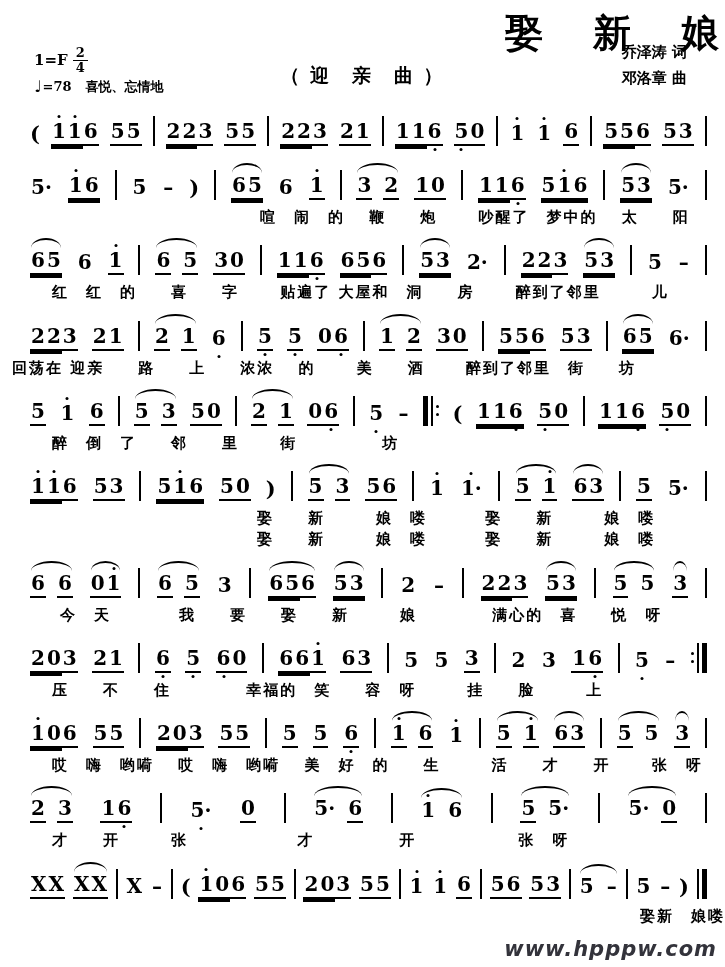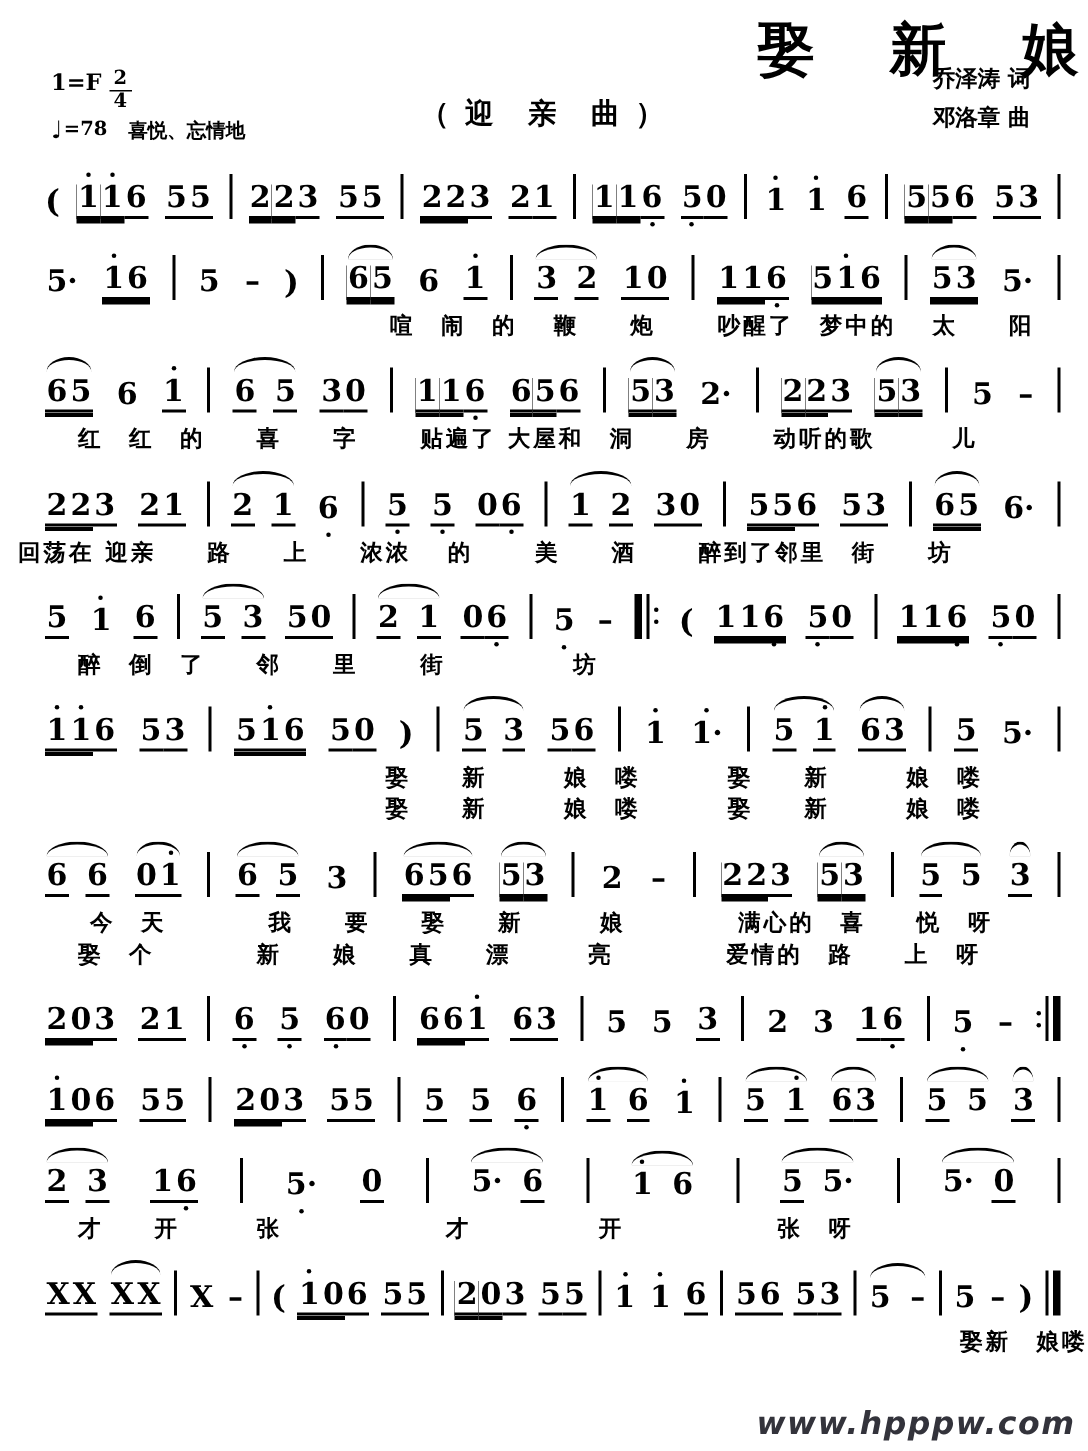--- a/index.html
+++ b/index.html
@@ -14,21 +14,21 @@
     font-size:38px;font-weight:bold;padding-top:8px;letter-spacing:6px;
   }
   .subtitle{
     text-align:center;font-size:19px;font-weight:bold;margin-top:4px;letter-spacing:2px;
   }
   .credits{
     position:absolute;right:38px;top:40px;text-align:left;
     font-size:15px;font-weight:bold;line-height:1.7;
   }
   .meta{position:absolute;left:34px;top:46px;font-family:"DejaVu Serif",serif;font-weight:bold;}
-  .keyrow{display:flex;align-items:flex-start;font-size:15px;}
+  .keyrow{display:flex;align-items:center;font-size:15px;}
   .frac{display:inline-block;text-align:center;margin-left:5px;font-size:13px;line-height:1.05;}
   .frac .num{display:block;border-bottom:1px solid #000;padding:0 3px;}
   .frac .den{display:block;padding:0 3px;}
   .temporow{display:flex;align-items:center;font-size:13px;margin-top:3px;}
   .tempo-note{font-size:16px;margin-right:1px;}
   .expression{margin-left:14px;font-family:"DejaVu Sans",sans-serif;font-weight:bold;font-size:13px;}
   
   #score{position:relative;padding:2px 0 0 0;}
   .line-block{margin-bottom:4px;}
   .music-row{
@@ -165,21 +165,21 @@
         <span class="grp"><span class="arc"></span><span class="note u2">5</span><span class="note u2">3</span></span>
         <span class="grp"><span class="note">2·</span></span>
         <span class="bar"></span>
         <span class="grp"><span class="note u2">2</span><span class="note u2">2</span><span class="note u1">3</span></span>
         <span class="grp"><span class="arc"></span><span class="note u2">5</span><span class="note u2">3</span></span>
         <span class="bar"></span>
         <span class="grp"><span class="note">5</span></span>
         <span class="grp"><span class="note">–</span></span>
         <span class="bar"></span>
       </div>
-      <div class="lyr" style="padding-left: 40px;">红　红　的　　喜　　字　　 贴遍了 大屋和　洞　　房　　 动听的歌　　　儿</div>
+      <div class="lyr" style="padding-left: 40px;">红　红　的　　喜　　字　　 贴遍了 大屋和　洞　　房　　 醉到了邻里　　　儿</div>
     </div>
     <div class="line-block">
       <div class="music-row">
         <span class="grp"><span class="note u2">2</span><span class="note u2">2</span><span class="note u1">3</span></span>
         <span class="grp"><span class="note u1">2</span><span class="note u1">1</span></span>
         <span class="bar"></span>
         <span class="grp"><span class="arc"></span><span class="note u1">2</span><span class="spc"></span><span class="note u1">1</span></span>
         <span class="grp"><span class="note lo">6</span></span>
         <span class="bar"></span>
         <span class="grp"><span class="note lo u1">5</span></span>
@@ -270,21 +270,20 @@
         <span class="grp"><span class="note">–</span></span>
         <span class="bar"></span>
         <span class="grp"><span class="note u2">2</span><span class="note u2">2</span><span class="note u1">3</span></span>
         <span class="grp"><span class="arc"></span><span class="note u2">5</span><span class="note u2">3</span></span>
         <span class="bar"></span>
         <span class="grp"><span class="arc"></span><span class="note u1">5</span><span class="spc"></span><span class="note">5</span></span>
         <span class="grp"><span class="arc"></span><span class="note u1">3</span></span>
         <span class="bar"></span>
       </div>
       <div class="lyr" style="padding-left: 48px;">今　天　　　　我　　要　　娶　　新　　　娘　　　　 满心的　喜　　悦　呀</div>
-      <div class="lyr" style="padding-left: 40px;">娶　个　　　　新　　娘　　真　　漂　　　亮　　　　 爱情的　路　　上　呀</div>
     </div>
     <div class="line-block">
       <div class="music-row">
         <span class="grp"><span class="note u2">2</span><span class="note u2">0</span><span class="note u1">3</span></span>
         <span class="grp"><span class="note u1">2</span><span class="note u1">1</span></span>
         <span class="bar"></span>
         <span class="grp"><span class="note lo u1">6</span></span>
         <span class="grp"><span class="note lo u1">5</span></span>
         <span class="grp"><span class="note lo u1">6</span><span class="note u1">0</span></span>
         <span class="bar"></span>
@@ -303,20 +302,21 @@
         <span class="grp"><span class="note">–</span></span>
         <span class="rpt">
           <span class="rdots">
             <i></i>
             <i></i>
           </span>
           <span class="thinb"></span>
           <span class="thickb"></span>
         </span>
       </div>
+      <div class="lyr" style="padding-left: 40px;">压　　不　　住　　　　 幸福的　笑　　容　呀　　　挂　　脸　　　上</div>
     </div>
     <div class="line-block">
       <div class="music-row">
         <span class="grp"><span class="note hi u2">1</span><span class="note u2">0</span><span class="note u1">6</span></span>
         <span class="grp"><span class="note u1">5</span><span class="note u1">5</span></span>
         <span class="bar"></span>
         <span class="grp"><span class="note u2">2</span><span class="note u2">0</span><span class="note u1">3</span></span>
         <span class="grp"><span class="note u1">5</span><span class="note u1">5</span></span>
         <span class="bar"></span>
         <span class="grp"><span class="note u1">5</span></span>
@@ -326,20 +326,21 @@
         <span class="grp"><span class="arc"></span><span class="note hi u1">1</span><span class="spc"></span><span class="note u1">6</span></span>
         <span class="grp"><span class="note hi">1</span></span>
         <span class="bar"></span>
         <span class="grp"><span class="arc"></span><span class="note u1">5</span><span class="spc"></span><span class="note hi u1">1</span></span>
         <span class="grp"><span class="arc"></span><span class="note u1">6</span><span class="note u1">3</span></span>
         <span class="bar"></span>
         <span class="grp"><span class="arc"></span><span class="note u1">5</span><span class="spc"></span><span class="note">5</span></span>
         <span class="grp"><span class="arc"></span><span class="note u1">3</span></span>
         <span class="bar"></span>
       </div>
+      <div class="lyr" style="padding-left: 40px;">哎　嗨　哟嗬　 哎　嗨　哟嗬　 美　好　的　　生　　　活　　才　　开　　 张　呀</div>
     </div>
     <div class="line-block">
       <div class="music-row">
         <span class="grp"><span class="arc"></span><span class="note u1">2</span><span class="spc"></span><span class="note u1">3</span></span>
         <span class="grp"><span class="note u1">1</span><span class="note lo u1">6</span></span>
         <span class="bar"></span>
         <span class="grp"><span class="note lo">5·</span></span>
         <span class="grp"><span class="note u1">0</span></span>
         <span class="bar"></span>
         <span class="grp"><span class="arc"></span><span class="note">5·</span><span class="spc"></span><span class="note u1">6</span></span>

